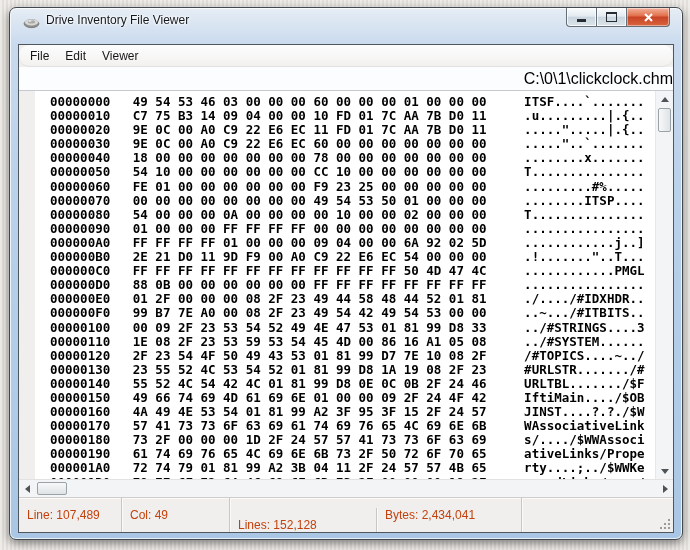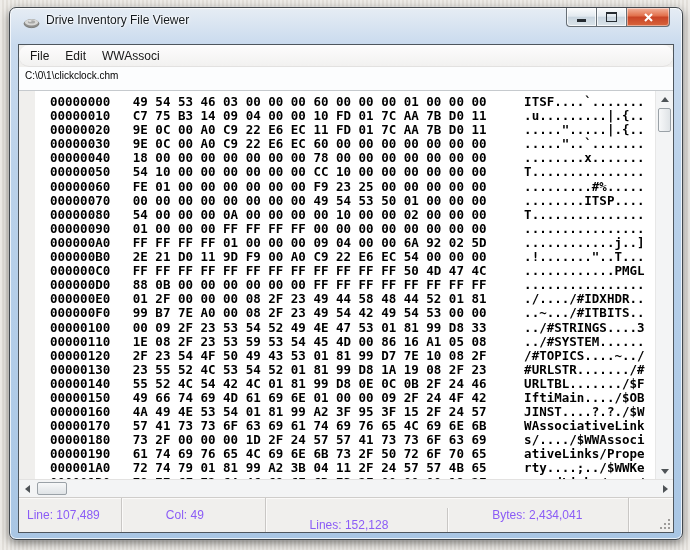--- a/index.html
+++ b/index.html
@@ -47,21 +47,21 @@
     display:flex;flex-direction:column;overflow:hidden;
   }
   .menubar{
     height:21px;flex:0 0 auto;display:flex;align-items:center;
     background:linear-gradient(180deg,#fdfdfd,#f2f1f0);
     border-bottom:1px solid #e2e1e0;padding-left:3px;border-radius:10px;
   }
   .menu-item{font-size:12px;color:#161616;padding:2px 8px;cursor:default;}
   .pathbar{
     height:20px;flex:0 0 auto;background:#fcfdfe;border-bottom:1px solid #c6cace;
-    font-size:10px;color:#000;padding:3px 0 0 6px;box-sizing:content-box;white-space:nowrap;
+    font-size:16px;color:#000;padding:3px 0 0 6px;box-sizing:content-box;white-space:nowrap;text-align:right;
   }
   
   .hexbox{flex:1 1 auto;display:flex;background:#fff;overflow:hidden;margin-left:16px;}
   .hexrows{
     flex:1 1 auto;padding:4px 0 0 15px;overflow:hidden;
     font-family:"DejaVu Sans Mono",monospace;font-weight:bold;
     font-size:12.5px;line-height:14.1px;color:#000;white-space:pre;
   }
   .vscroll{
     flex:0 0 17px;background:#f3f4f5;border-left:1px solid #e7e7e7;
@@ -84,21 +84,21 @@
   .tri-right{width:0;height:0;border-top:4px solid transparent;border-bottom:4px solid transparent;border-left:5px solid #4e5357;}
   .hs-thumb{
     width:30px;height:13px;border:1px solid #9aa1a7;border-radius:2px;
     background:linear-gradient(180deg,#f7f8f9,#dfe3e6);box-sizing:border-box;margin-left:2px;
   }
   .hs-track{flex:1 1 auto;}
   
   .statusbar{
     flex:0 0 24px;background:#f0efed;border-top:1px solid #cfcdcb;
     box-shadow:inset 0 1px 0 #fbfaf9;display:flex;align-items:center;
-    font-size:12px;color:#8b5cf6;position:relative;gap:36px;
+    font-size:12px;color:#c2410c;position:relative;
   }
   .sb-panel{
     height:100%;box-sizing:border-box;display:flex;align-items:center;
     padding-left:8px;border-right:1px solid #c9c7c5;box-shadow:1px 0 0 #fbfaf9;
     white-space:nowrap;overflow:hidden;
   }
   .sb-1{width:103px;} .sb-2{width:108px;} .sb-3{width:147px;margin-top:20px;} .sb-4{width:145px;}
   .sb-5{flex:1;border-right:none;box-shadow:none;}
   .grip{position:absolute;right:2px;bottom:2px;}
 </style>
@@ -128,21 +128,21 @@
         </svg>
       </div>
     </div>
   </div>
 
   <div class="client">
 
     <div class="menubar">
       <span class="menu-item">File</span>
       <span class="menu-item">Edit</span>
-      <span class="menu-item">WWAssoci</span>
+      <span class="menu-item">Viewer</span>
     </div>
 
     <div class="pathbar">C:\0\1\clickclock.chm</div>
 
     <div class="hexbox">
       <div class="hexrows" id="hexrows"><div>00000000   49 54 53 46 03 00 00 00 60 00 00 00 01 00 00 00     ITSF....`.......</div><div>00000010   C7 75 B3 14 09 04 00 00 10 FD 01 7C AA 7B D0 11     .u.........|.{..</div><div>00000020   9E 0C 00 A0 C9 22 E6 EC 11 FD 01 7C AA 7B D0 11     .....".....|.{..</div><div>00000030   9E 0C 00 A0 C9 22 E6 EC 60 00 00 00 00 00 00 00     ....."..`.......</div><div>00000040   18 00 00 00 00 00 00 00 78 00 00 00 00 00 00 00     ........x.......</div><div>00000050   54 10 00 00 00 00 00 00 CC 10 00 00 00 00 00 00     T...............</div><div>00000060   FE 01 00 00 00 00 00 00 F9 23 25 00 00 00 00 00     .........#%.....</div><div>00000070   00 00 00 00 00 00 00 00 49 54 53 50 01 00 00 00     ........ITSP....</div><div>00000080   54 00 00 00 0A 00 00 00 00 10 00 00 02 00 00 00     T...............</div><div>00000090   01 00 00 00 FF FF FF FF 00 00 00 00 00 00 00 00     ................</div><div>000000A0   FF FF FF FF 01 00 00 00 09 04 00 00 6A 92 02 5D     ............j..]</div><div>000000B0   2E 21 D0 11 9D F9 00 A0 C9 22 E6 EC 54 00 00 00     .!......."..T...</div><div>000000C0   FF FF FF FF FF FF FF FF FF FF FF FF 50 4D 47 4C     ............PMGL</div><div>000000D0   88 0B 00 00 00 00 00 00 FF FF FF FF FF FF FF FF     ................</div><div>000000E0   01 2F 00 00 00 08 2F 23 49 44 58 48 44 52 01 81     ./..../#IDXHDR..</div><div>000000F0   99 B7 7E A0 00 08 2F 23 49 54 42 49 54 53 00 00     ..~.../#ITBITS..</div><div>00000100   00 09 2F 23 53 54 52 49 4E 47 53 01 81 99 D8 33     ../#STRINGS....3</div><div>00000110   1E 08 2F 23 53 59 53 54 45 4D 00 86 16 A1 05 08     ../#SYSTEM......</div><div>00000120   2F 23 54 4F 50 49 43 53 01 81 99 D7 7E 10 08 2F     /#TOPICS....~../</div><div>00000130   23 55 52 4C 53 54 52 01 81 99 D8 1A 19 08 2F 23     #URLSTR......./#</div><div>00000140   55 52 4C 54 42 4C 01 81 99 D8 0E 0C 0B 2F 24 46     URLTBL......./$F</div><div>00000150   49 66 74 69 4D 61 69 6E 01 00 00 09 2F 24 4F 42     IftiMain..../$OB</div><div>00000160   4A 49 4E 53 54 01 81 99 A2 3F 95 3F 15 2F 24 57     JINST....?.?./$W</div><div>00000170   57 41 73 73 6F 63 69 61 74 69 76 65 4C 69 6E 6B     WAssociativeLink</div><div>00000180   73 2F 00 00 00 1D 2F 24 57 57 41 73 73 6F 63 69     s/..../$WWAssoci</div><div>00000190   61 74 69 76 65 4C 69 6E 6B 73 2F 50 72 6F 70 65     ativeLinks/Prope</div><div>000001A0   72 74 79 01 81 99 A2 3B 04 11 2F 24 57 57 4B 65     rty....;../$WWKe</div><div>000001B0   79 77 6F 72 64 4C 69 6E 6B 73 2F 00 00 00 19 2F     ywordLinks/..../</div></div>
       <div class="vscroll">
         <div class="vs-btn">
             <div class="tri-up"></div>
           </div>

